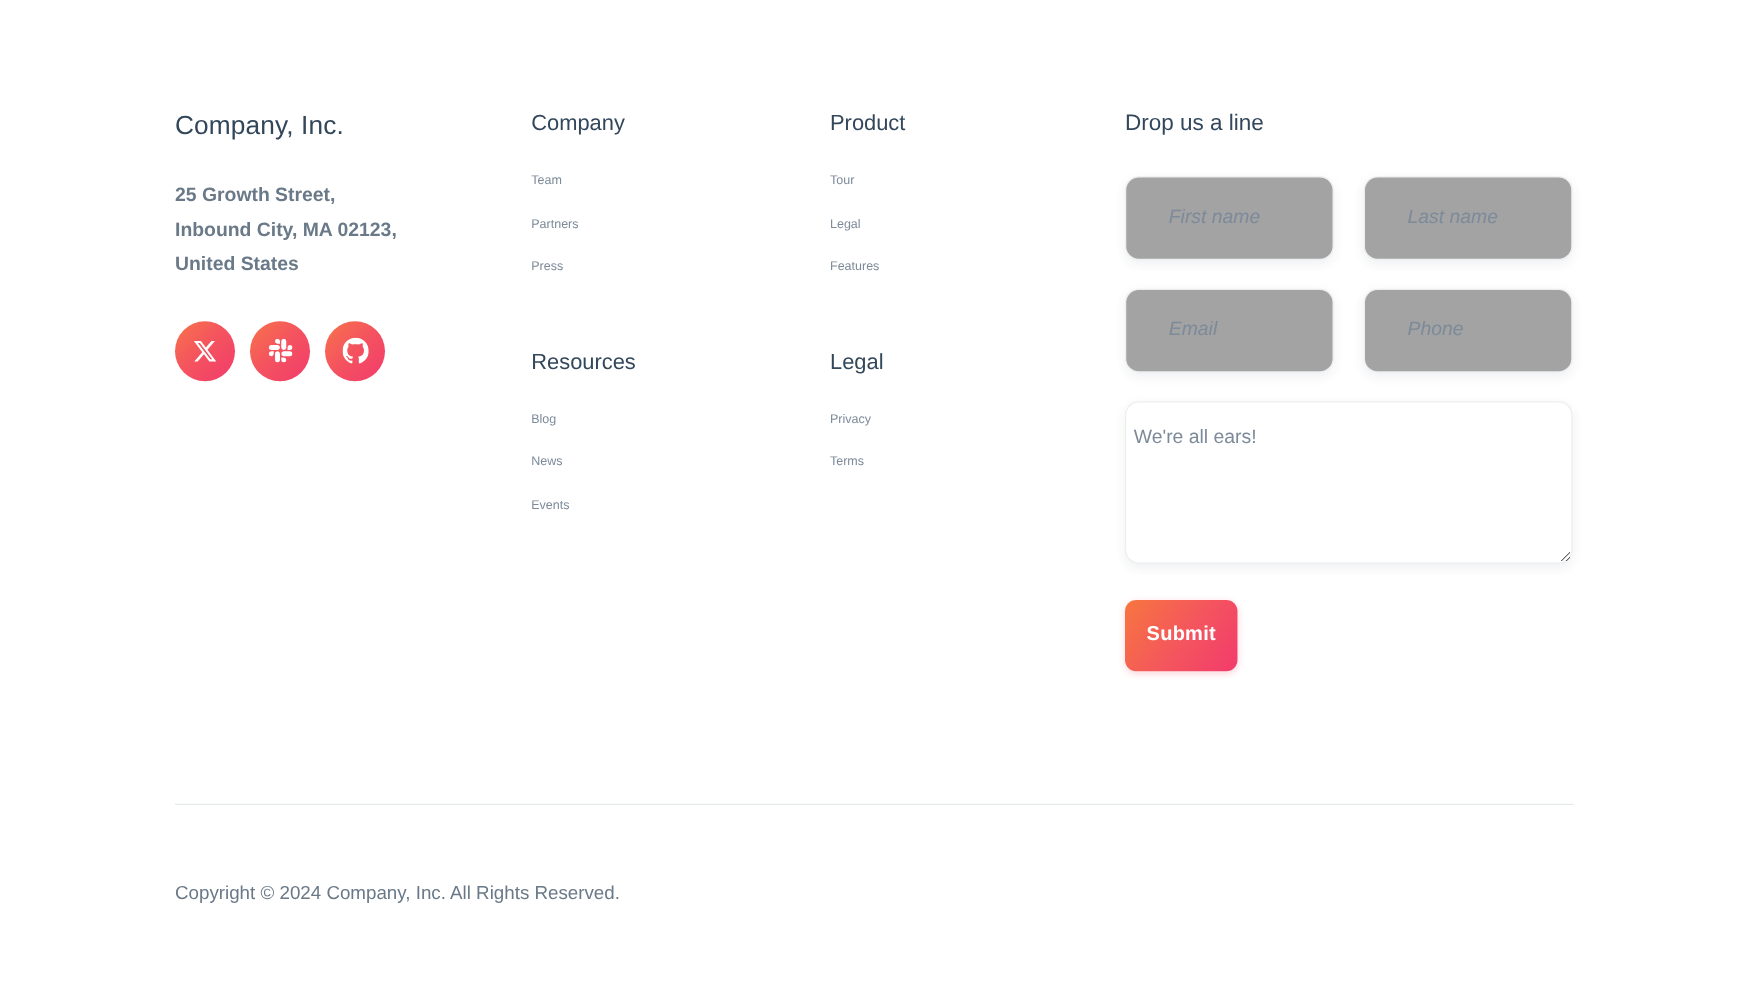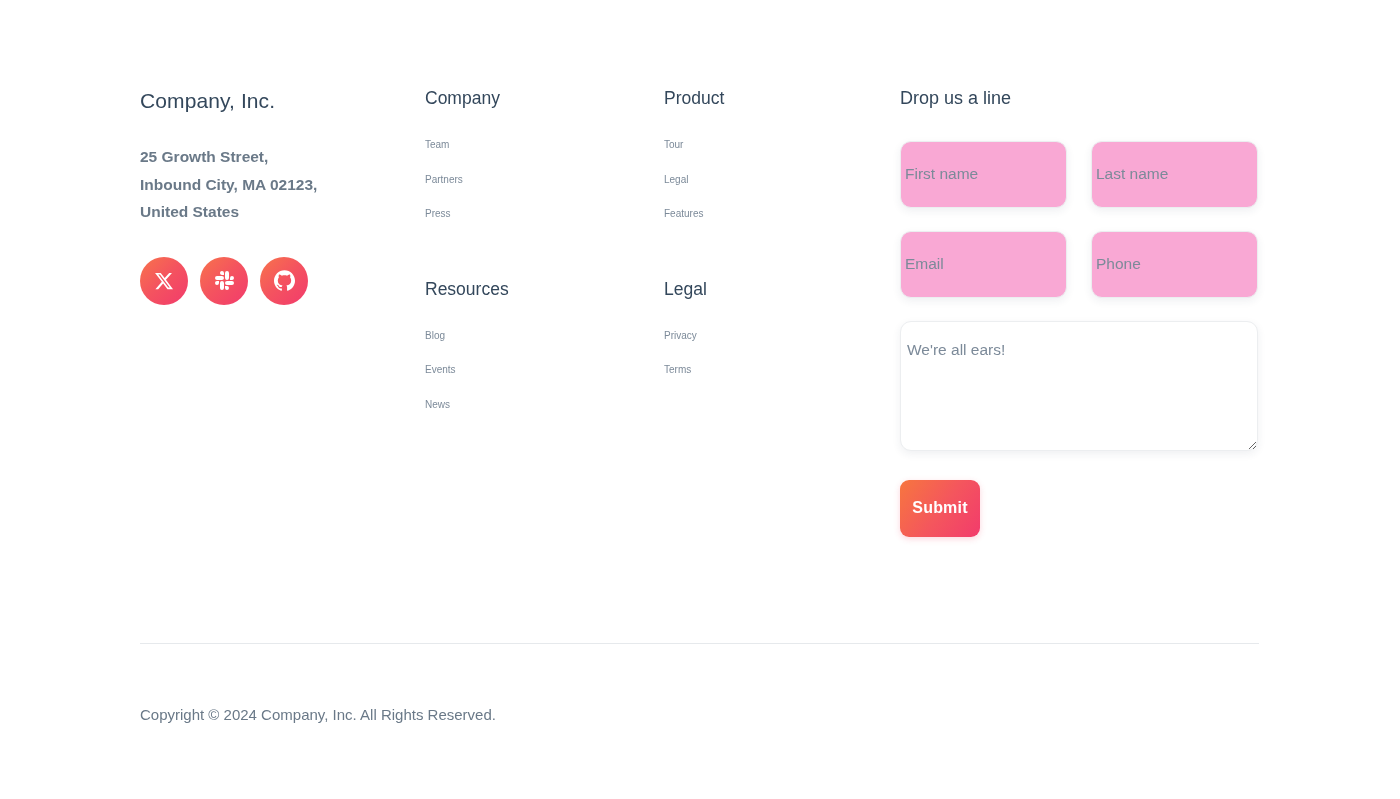--- a/index.html
+++ b/index.html
@@ -85,27 +85,28 @@
     font-weight: 400;
     margin: 0 0 31px 0;
     line-height: 1.2;
   }
   .row { display: flex; gap: 24px; margin-bottom: 23px; }
   .field {
     width: 167px; height: 67px;
     flex: 0 0 167px;
     border: 1px solid #eceef0;
     border-radius: 11px;
-    background: #f9a8d4;
+    background: #a3a3a3;
     box-shadow: 0 3px 9px rgba(43,59,74,.075);
     font-family: "Liberation Sans", sans-serif;
     font-size: 15.5px;
     color: #33475b;
-    padding: 0 4px;
+    padding: 0 34px;
     outline: none;
+    font-style: italic;
   }
   .field::placeholder { color: #7c8a99; opacity: 1; }
 
   .textarea {
     width: 358px; height: 130px;
     border: 1px solid #eceef0;
     border-radius: 11px;
     background: #ffffff;
     box-shadow: 0 3px 9px rgba(43,59,74,.075);
     font-family: "Liberation Sans", sans-serif;
@@ -113,21 +114,21 @@
     color: #33475b;
     padding: 19px 6px;
     outline: none;
     resize: vertical;
     display: block;
     margin-bottom: 29px;
   }
   .textarea::placeholder { color: #7c8a99; opacity: 1; }
 
   .submit {
-    width: 80px; height: 57px;
+    width: 90px; height: 57px;
     border: 0;
     border-radius: 9px;
     background: linear-gradient(125deg, #f7763f 0%, #f4565d 52%, #f23b6c 100%);
     color: #ffffff;
     font-family: "Liberation Sans", sans-serif;
     font-size: 16px;
     font-weight: 700;
     cursor: pointer;
     box-shadow: 0 2px 6px rgba(242,70,100,.22);
     letter-spacing: .2px;
@@ -193,22 +194,22 @@
       <div class="col-links">
         <div class="nav-group">
           <h3 class="nav-head">Company</h3>
           <a class="nav-link">Team</a>
           <a class="nav-link">Partners</a>
           <a class="nav-link">Press</a>
         </div>
         <div class="nav-group">
           <h3 class="nav-head">Resources</h3>
           <a class="nav-link">Blog</a>
+          <a class="nav-link">News</a>
           <a class="nav-link">Events</a>
-          <a class="nav-link">News</a>
         </div>
       </div>
 
       <div class="col-links c3">
         <div class="nav-group">
           <h3 class="nav-head">Product</h3>
           <a class="nav-link">Tour</a>
           <a class="nav-link">Legal</a>
           <a class="nav-link">Features</a>
         </div>

